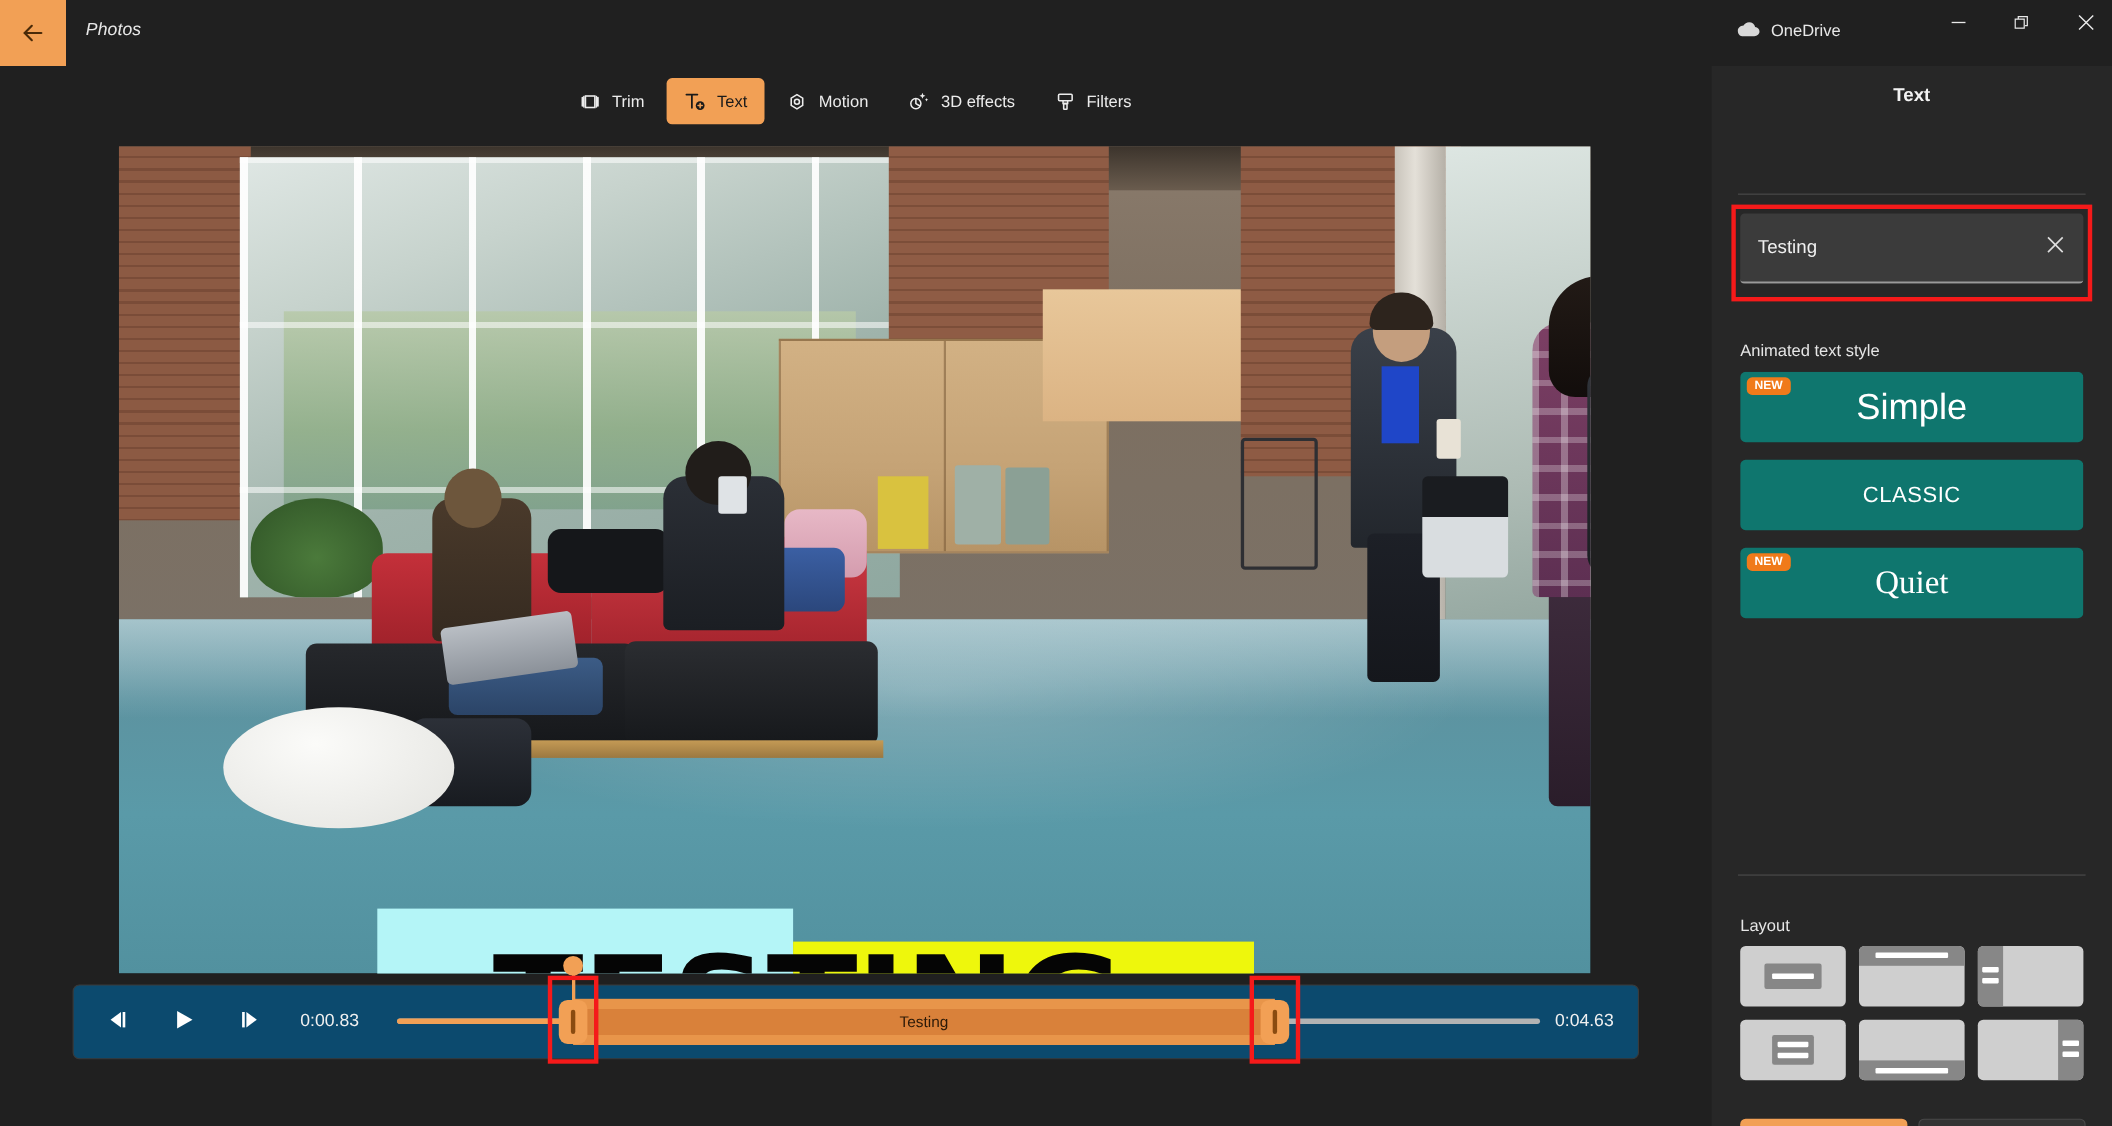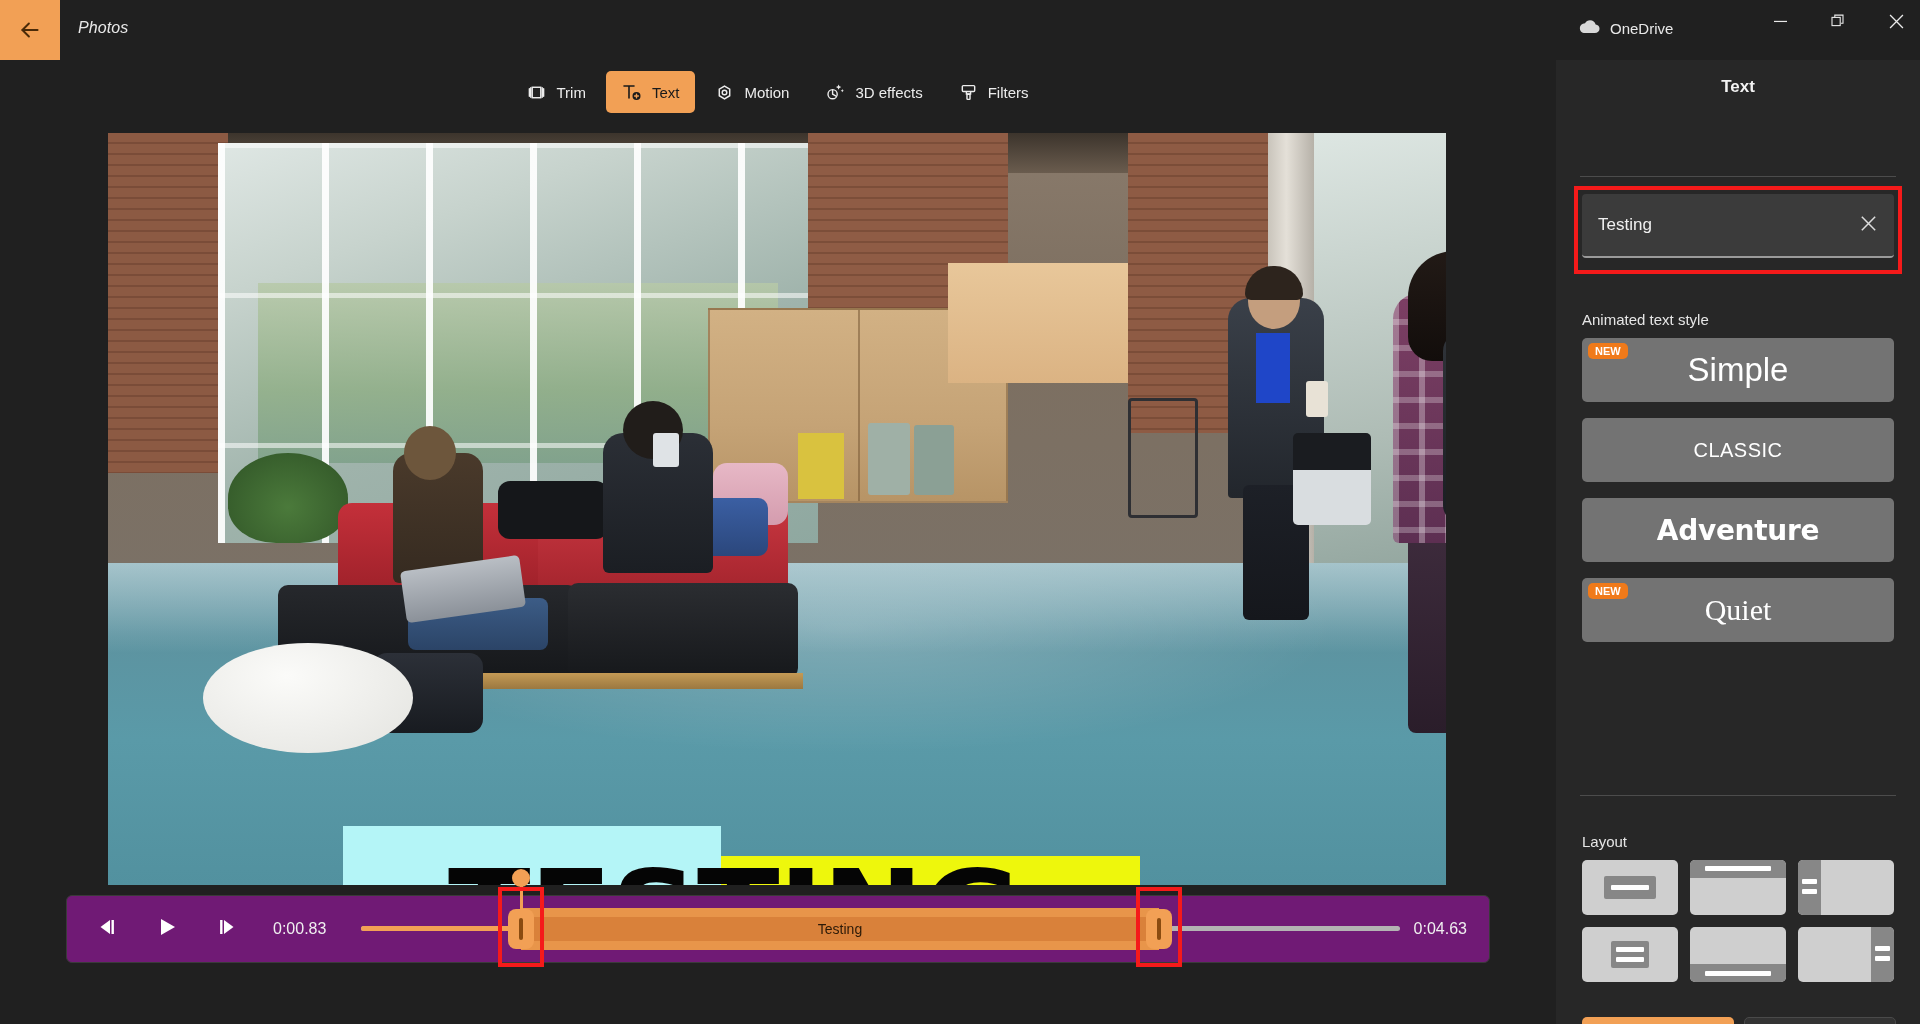--- a/index.html
+++ b/index.html
@@ -177,21 +177,21 @@
     position:absolute; left: 340px; top: 713px; width: 700px; height: 130px;
     font-family: "DejaVu Sans", sans-serif;
     font-size: 112px; font-weight: 700; letter-spacing: -1px;
     color: #050505; line-height: 130px; white-space: nowrap;
     transform: scaleX(1.08); transform-origin: left center;
   }
 
   
   #timeline-bar {
     position: absolute; left: 66px; top: 895px; width: 1424px; height: 68px;
-    background: #701a75; border: 1px solid #3a3a3a; border-radius: 6px;
+    background: #0c4a6e; border: 1px solid #3a3a3a; border-radius: 6px;
     display: flex; align-items: center;
   }
   .tl-btn { width: 44px; height: 44px; display:flex; align-items:center; justify-content:center; cursor:pointer; }
   #tl-prev { margin-left: 18px; }
   #tl-play { margin-left: 16px; }
   #tl-next { margin-left: 16px; }
   #tl-time-start { margin-left: 24px; font-size: 16px; color:#f0f0f0; width: 74px; }
   #track-area { position: relative; flex: 1; height: 68px; margin: 0 14px; }
   #track-base {
     position:absolute; left: 0; top: 31px; width: 100%; height: 5px;
@@ -258,21 +258,21 @@
 
   #styles-section-label {
     position:absolute; left: 26px; top: 251px; font-size: 15px; color:#e6e6e6;text-align:center;
   }
   #styles-list {
     position:absolute; left: 26px; top: 278px; width: 312px; height: 448px;
     overflow: hidden;
   }
   .style-item {
     position: relative; width: 312px; height: 64px; margin-bottom: 16px;
-    background:#737373; border-radius: 5px; cursor:pointer;
+    background:#0f766e; border-radius: 5px; cursor:pointer;
     display:flex; align-items:center; justify-content:center; overflow:hidden;
   }
   .style-item.selected { background:#d3763a; }
   .style-new-badge {
     position:absolute; left: 6px; top: 5px; background:#f07a1a; color:#fff;
     font-size: 11px; font-weight:700; padding: 2px 7px; border-radius: 5px;
   }
   .style-name { color:#ffffff; white-space: nowrap; }
   .st-simple { font-size: 33px; font-weight: 400; font-family:"Liberation Sans", sans-serif; }
   .st-loved { font-size: 34px; font-family:"DejaVu Serif", serif; font-style: italic; color:#e9e9e9; }
@@ -562,23 +562,20 @@
       <span class="style-new-badge">NEW</span>
       <span class="style-name st-simple">Simple</span>
     </div>
 
 
 
     <div class="style-item">
       <span class="style-name st-classic">CLASSIC</span>
     </div>
 
-    <div class="style-item">
-      <span class="style-name st-adventure">Adventure</span>
-    </div>
 
     <div class="style-item">
       <span class="style-new-badge">NEW</span>
       <span class="style-name st-quiet">Quiet</span>
     </div>
   </div>
 
   <div id="panel-divider2"></div>
   <div id="layout-section-label">Layout</div>
 

